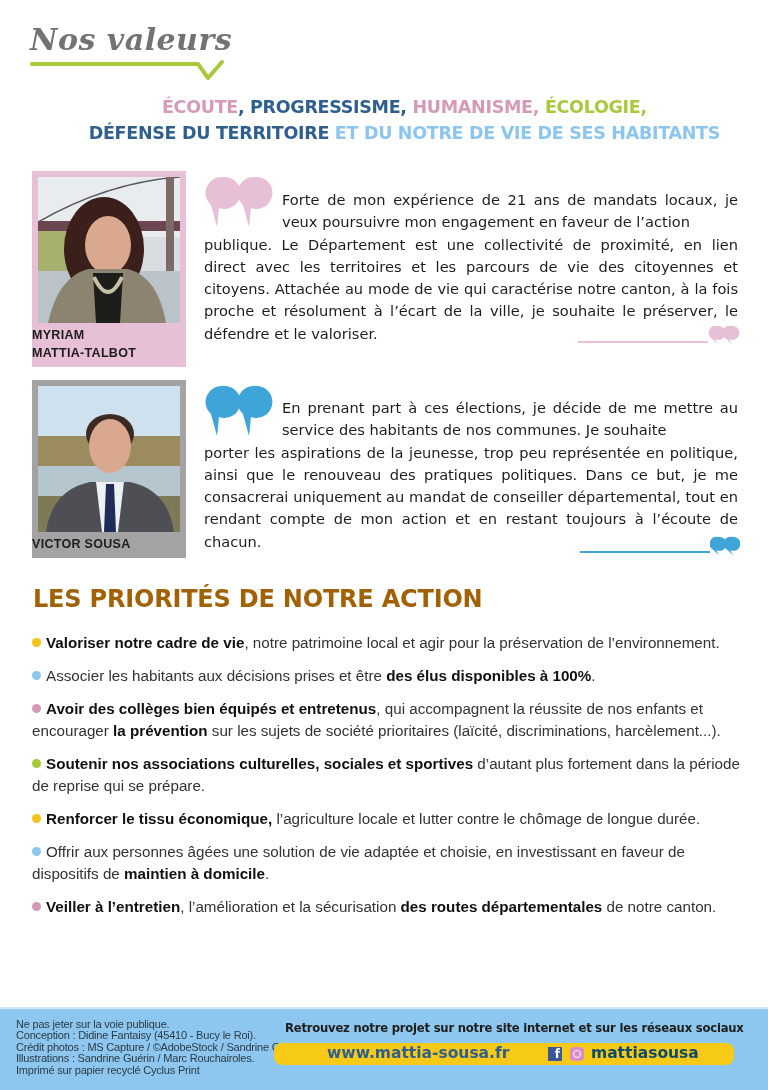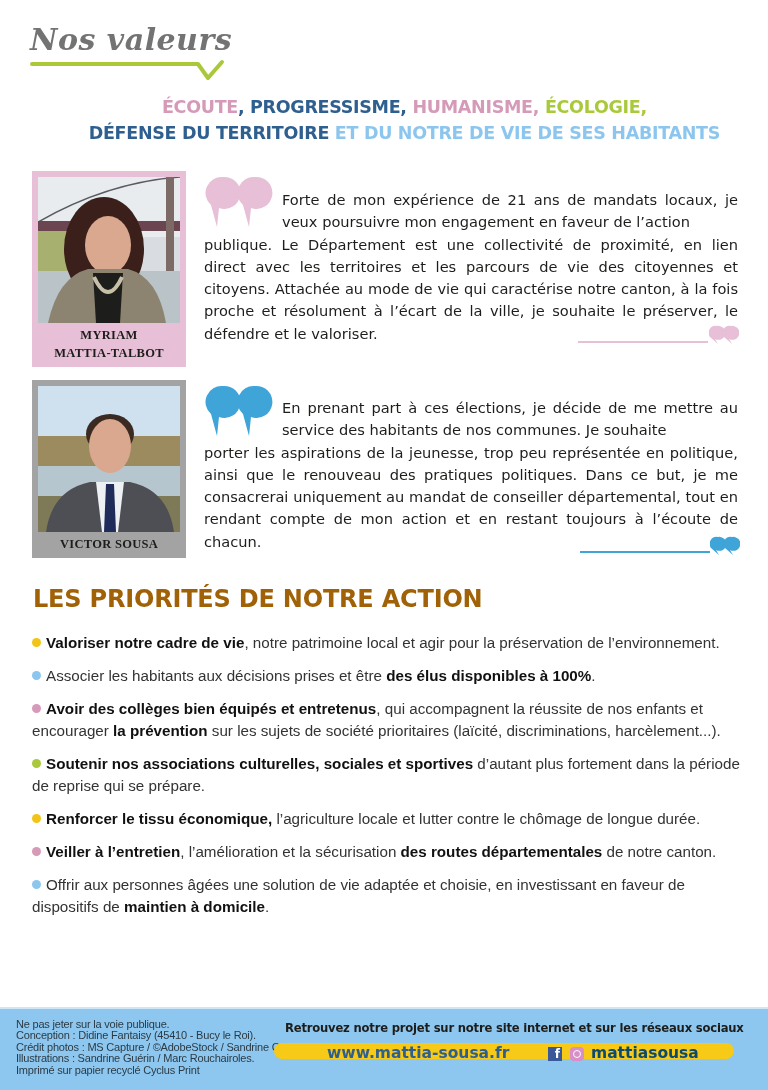--- a/index.html
+++ b/index.html
@@ -19,21 +19,21 @@
   .values-block .line { white-space: nowrap; }
   .c-pink { color: #d69ab9; }
   .c-navy { color: #2e5f8f; }
   .c-green { color: #a9c93a; }
   .c-light { color: #8cc6ee; }
 
   
   .cand { position: absolute; left: 32px; width: 154px; }
   .cand .frame { padding: 6px 6px 0 6px; }
   .cand .photo { width: 142px; height: 146px; position: relative; overflow: hidden; }
-  .cand .name { text-align: center; font-family: Liberation Serif, serif; font-weight: bold;
+  .cand .name { font-family: Liberation Sans, sans-serif; font-weight: bold;
     font-size: 12.5px; line-height: 18px; color: #1d1d1b; padding: 3px 0 5px; letter-spacing: 0.3px; }
   #cand1 { top: 171px; }
   #cand1 .frame { background: #e7bfd6; }
   #cand2 { top: 380px; }
   #cand2 .frame { background: #a3a3a3; }
 
   .quote-icon { position: absolute; width: 70px; height: 56px; }
   .quote-text { position: absolute; left: 204px; width: 534px;
     font-family: "DejaVu Sans", sans-serif; font-size: 14.6px; line-height: 22.3px; text-align: justify; color: #1d1d1b; }
   .quote-text .first { display: block; padding-left: 78px; }
@@ -45,21 +45,21 @@
     font-family: "DejaVu Sans", sans-serif; font-weight: bold; font-size: 24px; color: #a16207; letter-spacing: -0.2px; }
   .prio-list { position: absolute; left: 32px; top: 632px; width: 710px; list-style: none; }
   .prio-item { font-family: "Liberation Sans", sans-serif; font-size: 15.2px; line-height: 22px; color: #333; margin-bottom: 11px; }
   .prio-item b { color: #111; }
   .dot { display: inline-block; width: 9px; height: 9px; border-radius: 50%; margin-right: 5px; vertical-align: 1px; }
 
   
   .footer { position: absolute; left: 0; top: 1007px; width: 768px; height: 83px; background: #8dc7ef; border-top: 2px solid #cfe6f7; }
   .credits { position: absolute; left: 16px; top: 10px; font-size: 11px; line-height: 11.4px; color: #2b3a44; letter-spacing: -0.2px; }
   .footer-cta { position: absolute; left: 285px; top: 12px; font-family: "DejaVu Sans", sans-serif; font-weight: bold; font-size: 11.6px; color: #1d1d1b; letter-spacing: -0.2px; }
-  .footer-pill { position: absolute; left: 274px; top: 34px; width: 460px; height: 16px; background: #f6ca16; border-radius: 8px; }
+  .footer-pill { position: absolute; left: 274px; top: 34px; width: 460px; height: 22px; background: #f6ca16; border-radius: 8px; }
   .site-url { position: absolute; left: 53px; top: 1px; font-family: "DejaVu Sans", sans-serif; font-weight: bold; font-size: 15.5px; color: #2e5f8f; }
   .social { position: absolute; left: 274px; top: 4px; display: flex; align-items: center; gap: 8px; }
   .fb-icon { width: 14px; height: 14px; background: #3b5998; color: #fff; font-family: "DejaVu Sans", sans-serif; font-weight: bold; font-size: 12px; line-height: 15px; text-align: right; padding-right: 2px; }
   .ig-icon { width: 14px; height: 14px; border-radius: 4px; background: #d88ec6; position: relative; }
   .ig-icon::before { content: ""; position: absolute; left: 3px; top: 3px; width: 8px; height: 8px; border: 1.6px solid #fff; border-radius: 50%; box-sizing: border-box; }
   .handle { position: absolute; left: 317px; top: 1px; font-family: "DejaVu Sans", sans-serif; font-weight: bold; font-size: 15.5px; color: #0c4a6e; }
 </style>
 </head>
 <body>
 
@@ -151,22 +151,22 @@
   <path d="M22 2 A7 7 0 1 1 20 15 L23 20 L15 13 A7 7 0 0 1 22 2 Z" fill="#3fa4d8"></path>
 </svg>
 
 <div class="prio-title">LES PRIORITÉS DE NOTRE ACTION</div>
 <ul class="prio-list" id="prio-list">
     <li class="prio-item"><span class="dot" style="background: rgb(242, 196, 24);"></span><b>Valoriser notre cadre de vie</b><span>, notre patrimoine local et agir pour la préservation de l’environnement.</span></li>
     <li class="prio-item"><span class="dot" style="background: rgb(140, 198, 238);"></span><span>Associer les habitants aux décisions prises et être </span><b>des élus disponibles à 100%</b><span>.</span></li>
     <li class="prio-item"><span class="dot" style="background: rgb(214, 154, 185);"></span><b>Avoir des collèges bien équipés et entretenus</b><span>, qui accompagnent la réussite de nos enfants et encourager </span><b>la prévention</b><span> sur les sujets de société prioritaires (laïcité, discriminations, harcèlement...).</span></li>
     <li class="prio-item"><span class="dot" style="background: rgb(169, 201, 58);"></span><b>Soutenir nos associations culturelles, sociales et sportives</b><span> d’autant plus fortement dans la période de reprise qui se prépare.</span></li>
     <li class="prio-item"><span class="dot" style="background: rgb(242, 196, 24);"></span><b>Renforcer le tissu économique,</b><span> l’agriculture locale et lutter contre le chômage de longue durée.</span></li>
+    <li class="prio-item"><span class="dot" style="background: rgb(140, 198, 238);"></span><span>Offrir aux personnes âgées une solution de vie adaptée et choisie, en investissant en faveur de dispositifs de </span><b>maintien à domicile</b><span>.</span></li>
     <li class="prio-item"><span class="dot" style="background: rgb(214, 154, 185);"></span><b>Veiller à l’entretien</b><span>, l’amélioration et la sécurisation </span><b>des routes départementales</b><span> de notre canton.</span></li>
-    <li class="prio-item"><span class="dot" style="background: rgb(140, 198, 238);"></span><span>Offrir aux personnes âgées une solution de vie adaptée et choisie, en investissant en faveur de dispositifs de </span><b>maintien à domicile</b><span>.</span></li>
   </ul>
 
 <div class="footer">
   <div class="credits" id="credits">
       <div>Ne pas jeter sur la voie publique.</div>
       <div>Conception : Didine Fantaisy (45410 - Bucy le Roi).</div>
       <div>Crédit photos : MS Capture / ©AdobeStock / Sandrine Guérin.</div>
       <div>Illustrations : Sandrine Guérin / Marc Rouchairoles.</div>
       <div>Imprimé sur papier recyclé Cyclus Print</div>
     </div>

